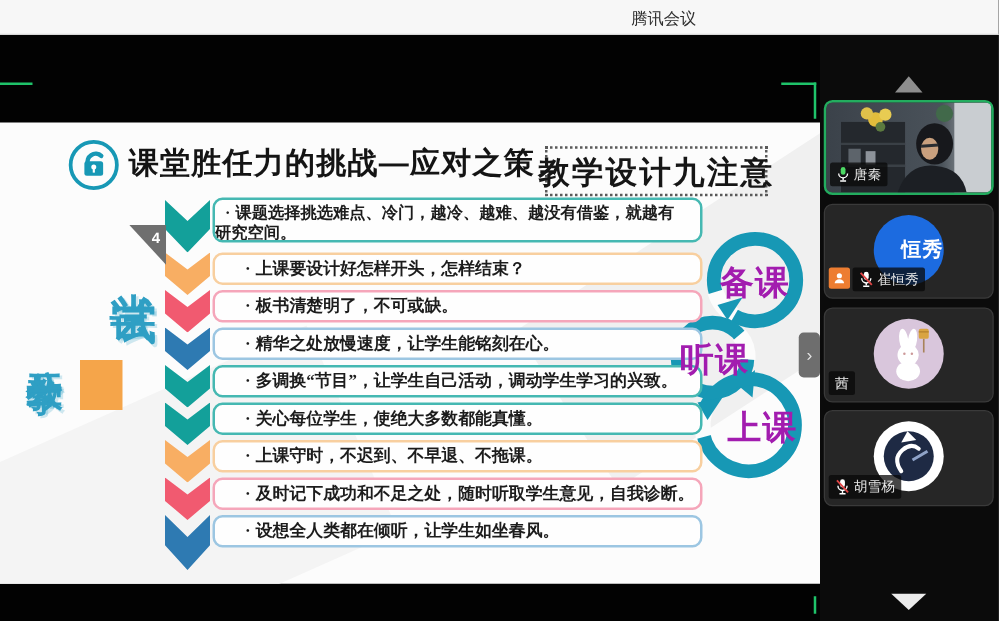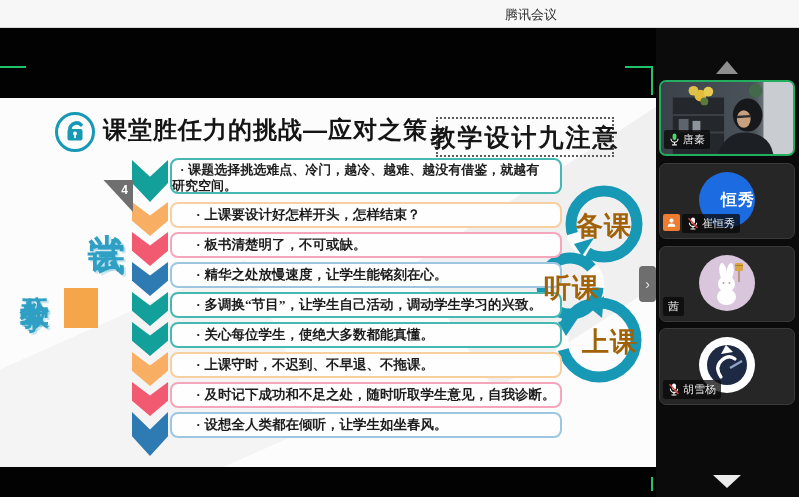--- a/index.html
+++ b/index.html
@@ -44,21 +44,21 @@
   .a-teal{background:#13a09a;} .a-orange{background:#f8ae63;} .a-red{background:#f15a70;} .a-blue{background:#2e7ab2;}
   .ibox{position:absolute;left:170px;width:392px;background:#fefefe;border-radius:8px;box-sizing:border-box;
         font-family:"Liberation Serif","DejaVu Serif",serif;font-weight:bold;color:#1c1c1c;overflow:hidden;padding-left:16px;}
   .b-teal{border:2px solid #45b8b2;} .b-orange{border:2px solid #f8cf9f;} .b-red{border:2px solid #f5a6ba;} .b-blue{border:2px solid #9cc6e2;}
   .ibox .bullet{margin:0 4px 0 8px;}
   .ibox-one{height:26px;line-height:22px;font-size:13.5px;white-space:nowrap;}
   .ibox-two{height:36px;line-height:16px;font-size:13px;padding:2px 8px 0 0;}
 
   
   .cycle-svg{position:absolute;left:528px;top:80px;z-index:1;}
-  .cycle-label{position:absolute;font-size:27px;font-weight:bold;color:#a16207;z-index:2;white-space:nowrap;letter-spacing:1px;}
+  .cycle-label{position:absolute;font-size:27px;font-weight:bold;color:#a21caf;z-index:2;white-space:nowrap;letter-spacing:1px;}
   .cl-0{left:576px;top:110px;} .cl-1{left:544px;top:172px;} .cl-2{left:582px;top:226px;}
 
   
   .next-handle{position:absolute;left:639px;top:238px;width:17px;height:36px;background:#6e6e6e;border-radius:4px;color:#e3e3e3;
     display:flex;align-items:center;justify-content:center;font-size:14px;z-index:4;cursor:pointer;}
 
   
   .sidebar{position:absolute;left:656px;top:28px;width:143px;height:469px;background:#0b0b0b;}
   .scroll-up{position:absolute;left:60px;top:33px;width:0;height:0;border-left:11px solid transparent;border-right:11px solid transparent;border-bottom:13px solid #8e8e8e;cursor:pointer;}
   .scroll-down{position:absolute;left:57px;top:447px;width:0;height:0;border-left:14px solid transparent;border-right:14px solid transparent;border-top:13px solid #ececec;cursor:pointer;z-index:5;}

